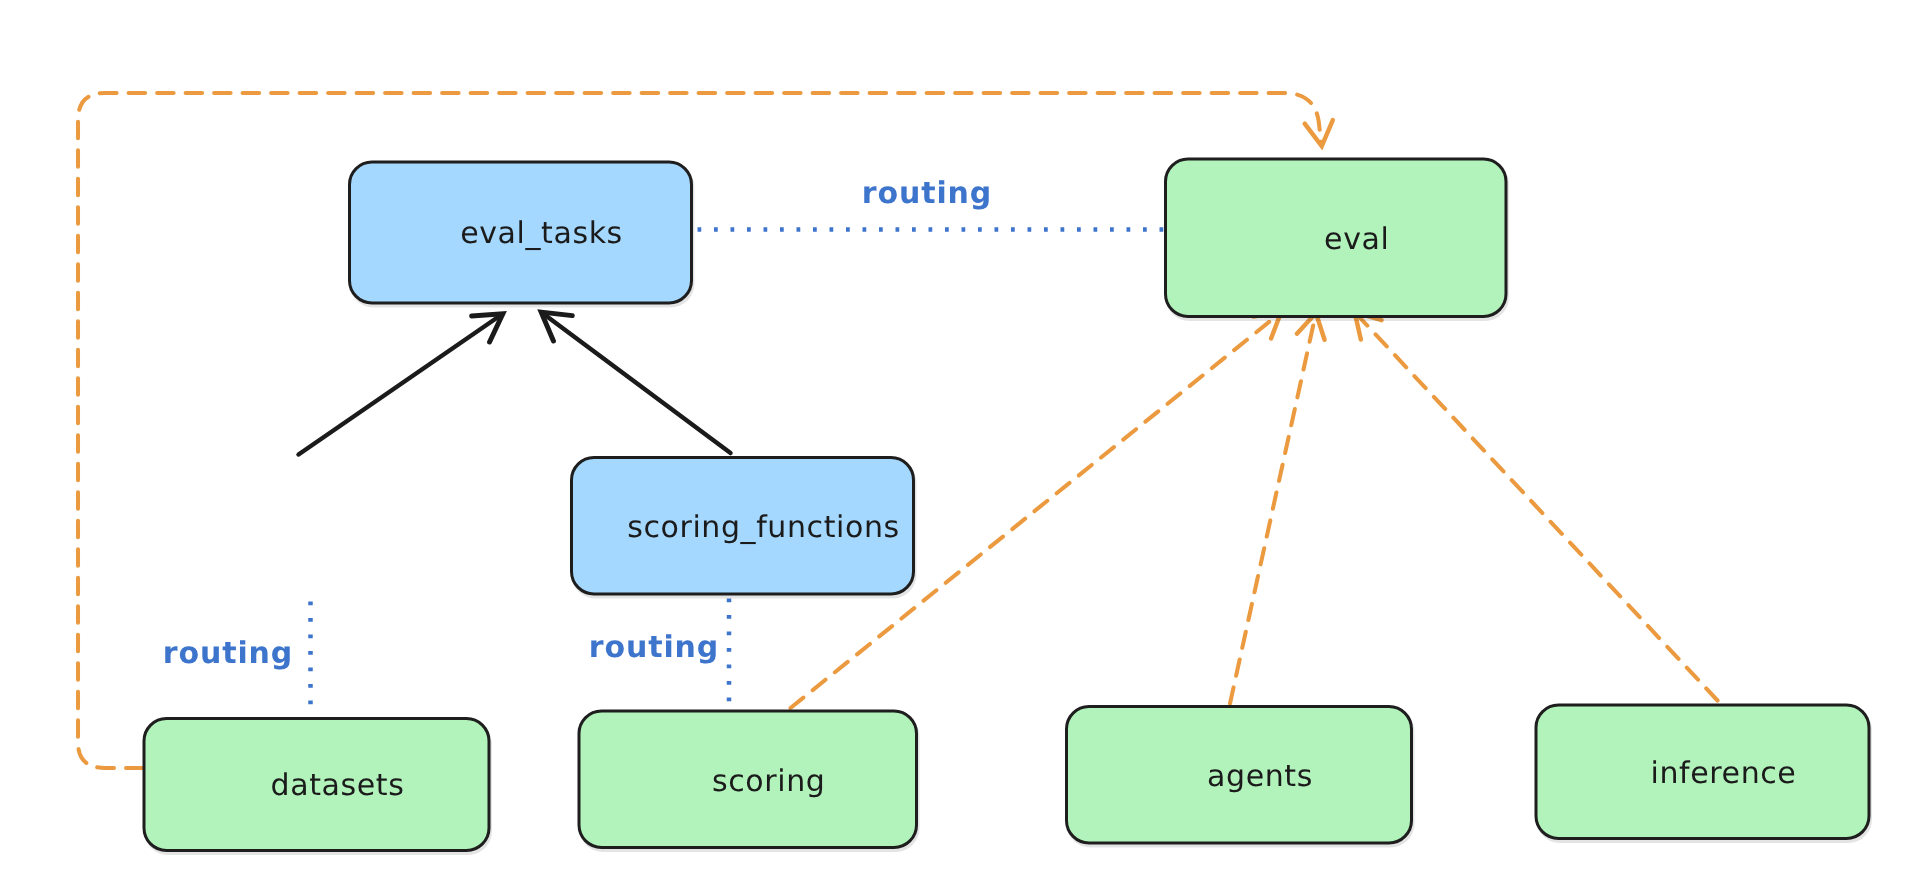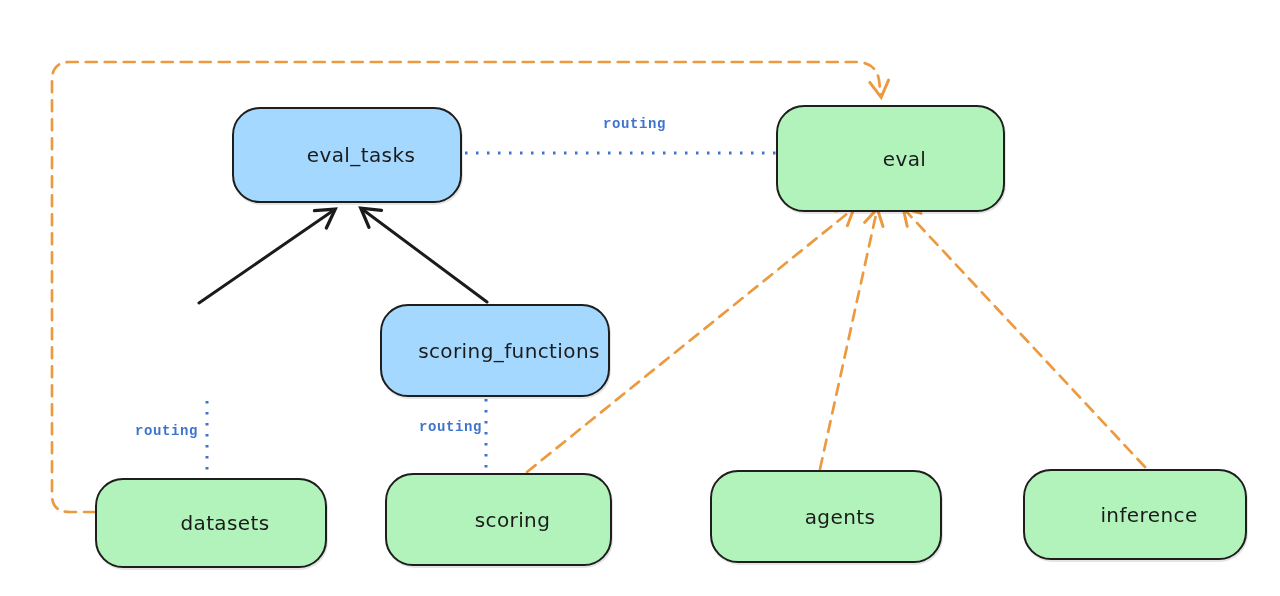--- a/index.html
+++ b/index.html
@@ -8,38 +8,37 @@
     width:1280px;height:596px;
     background:#ffffff;
     font-family:"DejaVu Sans","Liberation Sans",sans-serif;
     overflow:hidden;
   }
   .edges{position:absolute;left:0;top:0;width:1280px;height:596px;}
   .node{
     position:absolute;
     box-sizing:border-box;
     border:2.6px solid var(--node-border,#1e1e1e);
-    border-radius:28px;
+    border-radius:16px;
     display:flex;align-items:center;justify-content:center;
     font-size:20px;
     letter-spacing:0.4px;
     color:#1b1b1b;
     box-shadow:1px 2px 0 rgba(30,30,30,0.12);
     padding-left:28px;
   }
   .node.blue{background:var(--blue-fill,#a5d8ff);}
   .node.green{background:var(--green-fill,#b2f2bb);}
   .routing-label{
     position:absolute;
     color:var(--routing-blue,#3d74cc);
-    font-size:14px;
+    font-size:20px;
     font-weight:bold;
     letter-spacing:0.6px;
-    text-align:right;
-    font-family:Liberation Mono, monospace;
+    text-align:center;
   }
   .edge-dotted{
     stroke:var(--routing-blue,#3d74cc);
     stroke-width:3;
     stroke-dasharray:2.5 8.5;
     fill:none;
   }
   .edge-orange{
     stroke:var(--orange,#eb9a40);
     stroke-width:2.7;

